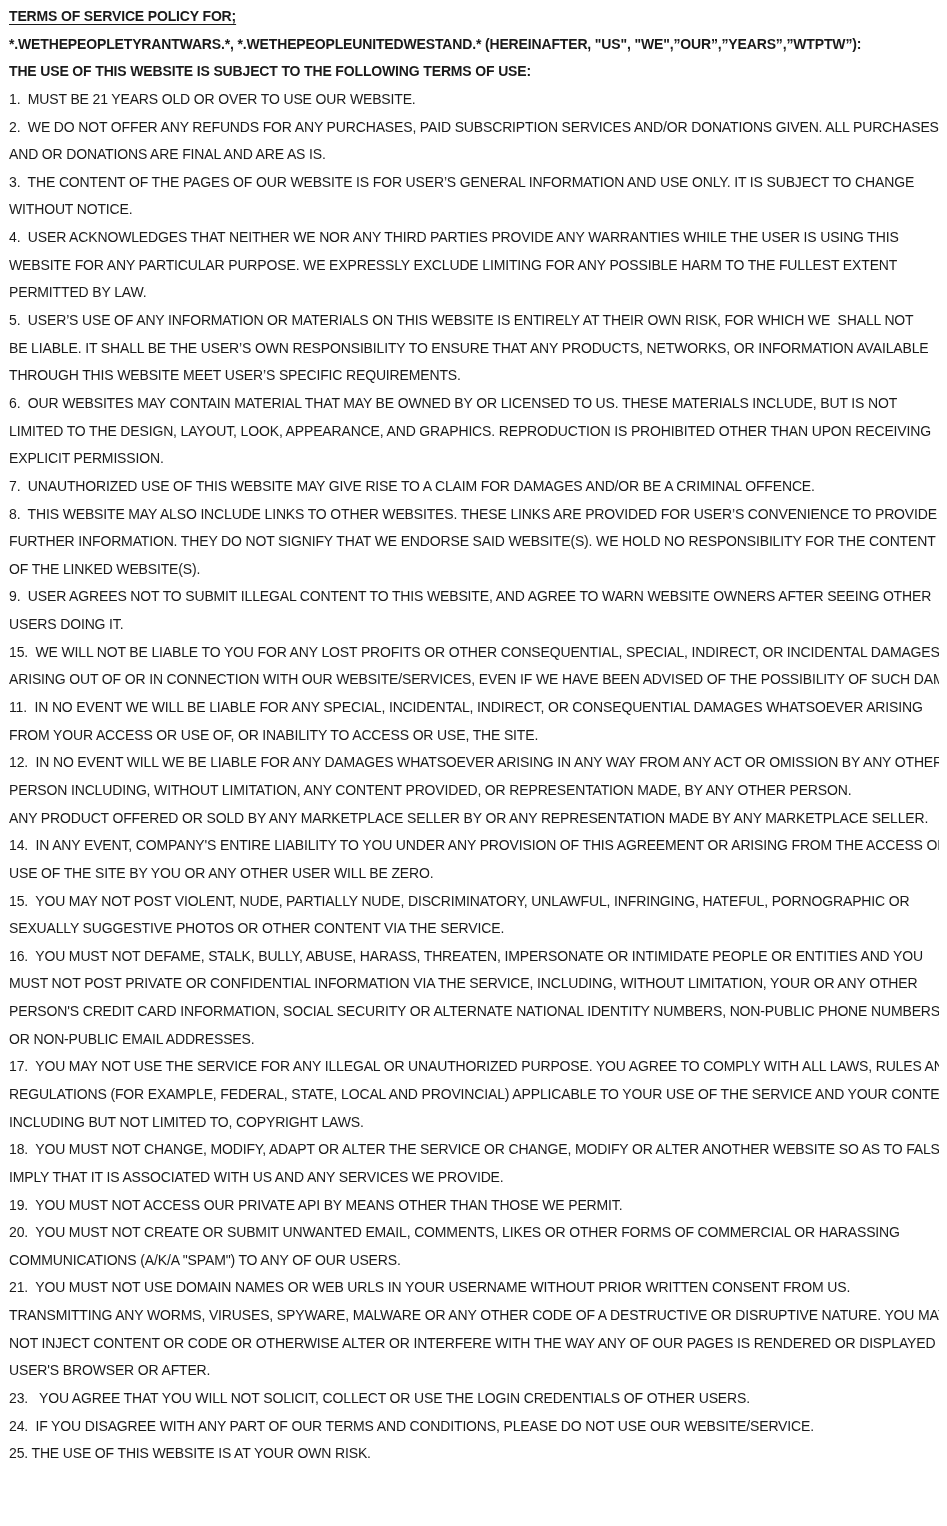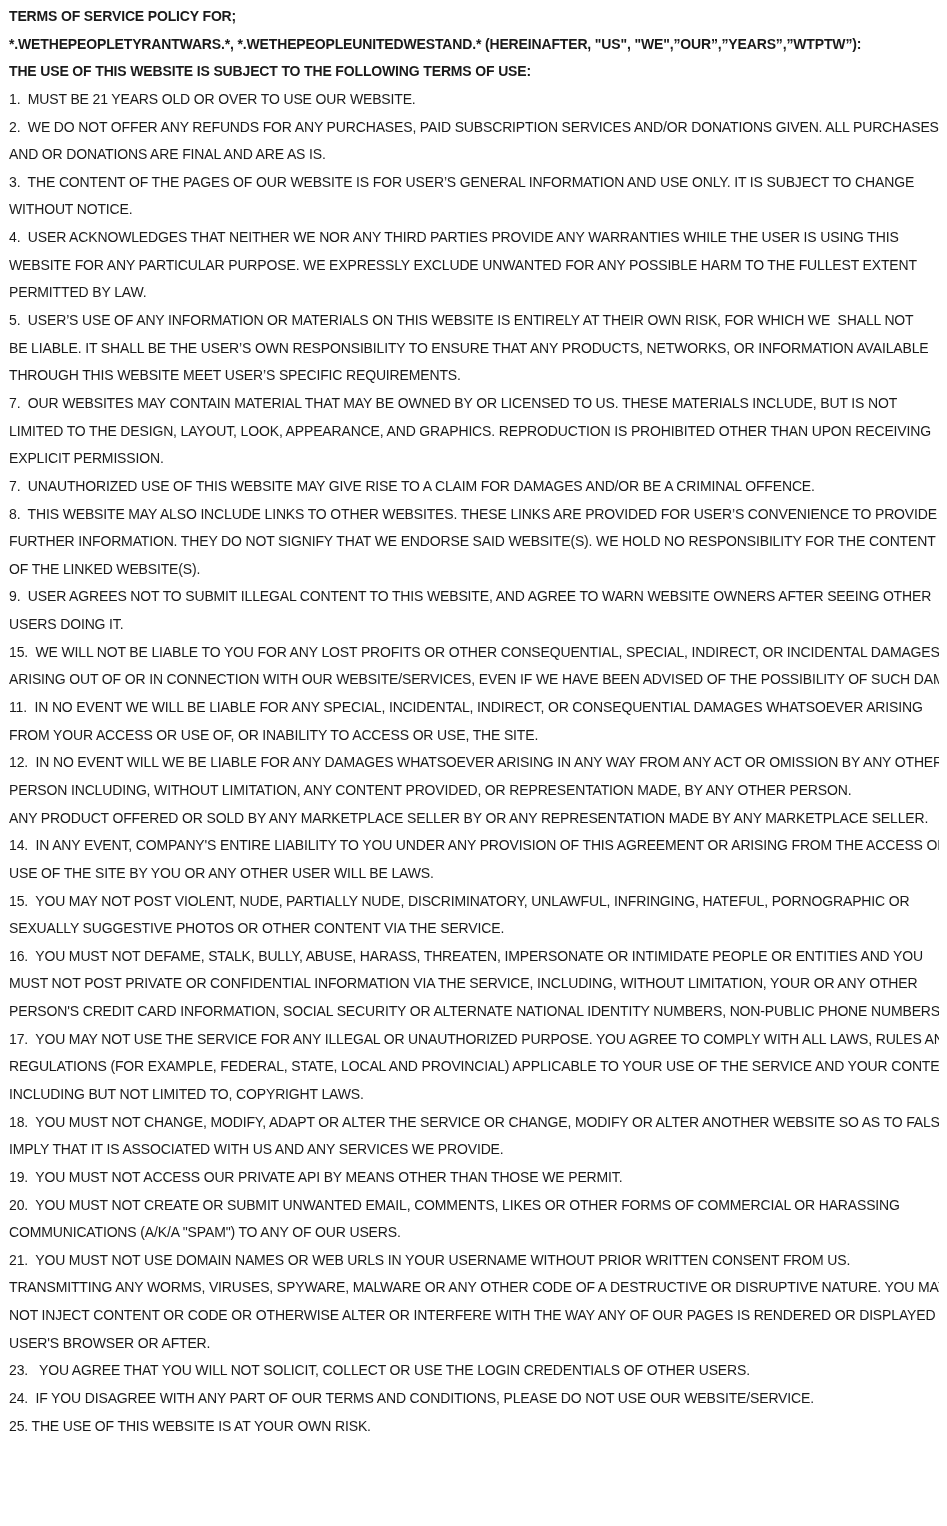--- a/index.html
+++ b/index.html
@@ -25,67 +25,69 @@
     font-size: 14px;
     line-height: 27.65px;
     height: 27.65px;
     white-space: pre;
     letter-spacing: -0.15px;
     color: #1a1a1a;
     overflow: hidden;
   }
   .line.title {
     font-weight: bold;
+    text-decoration: underline;
     text-underline-offset: 3px;
   }
   .line.bold {
     font-weight: bold;
   }
 </style>
 </head>
 <body>
 
 <div class="page" id="doc">
     <div class="line title">TERMS OF SERVICE POLICY FOR;</div>
     <div class="line bold">*.WETHEPEOPLETYRANTWARS.*, *.WETHEPEOPLEUNITEDWESTAND.* (HEREINAFTER, "US", "WE",”OUR”,”YEARS”,”WTPTW”):</div>
     <div class="line bold">THE USE OF THIS WEBSITE IS SUBJECT TO THE FOLLOWING TERMS OF USE:</div>
     <div class="line body">1.  MUST BE 21 YEARS OLD OR OVER TO USE OUR WEBSITE.</div>
     <div class="line body">2.  WE DO NOT OFFER ANY REFUNDS FOR ANY PURCHASES, PAID SUBSCRIPTION SERVICES AND/OR DONATIONS GIVEN. ALL PURCHASES</div>
     <div class="line body">AND OR DONATIONS ARE FINAL AND ARE AS IS.</div>
     <div class="line body">3.  THE CONTENT OF THE PAGES OF OUR WEBSITE IS FOR USER’S GENERAL INFORMATION AND USE ONLY. IT IS SUBJECT TO CHANGE</div>
     <div class="line body">WITHOUT NOTICE.</div>
     <div class="line body">4.  USER ACKNOWLEDGES THAT NEITHER WE NOR ANY THIRD PARTIES PROVIDE ANY WARRANTIES WHILE THE USER IS USING THIS</div>
-    <div class="line body">WEBSITE FOR ANY PARTICULAR PURPOSE. WE EXPRESSLY EXCLUDE UNWANTED FOR ANY POSSIBLE HARM TO THE FULLEST EXTENT</div>
+    <div class="line body">WEBSITE FOR ANY PARTICULAR PURPOSE. WE EXPRESSLY EXCLUDE LIMITING FOR ANY POSSIBLE HARM TO THE FULLEST EXTENT</div>
     <div class="line body">PERMITTED BY LAW.</div>
     <div class="line body">5.  USER’S USE OF ANY INFORMATION OR MATERIALS ON THIS WEBSITE IS ENTIRELY AT THEIR OWN RISK, FOR WHICH WE  SHALL NOT</div>
     <div class="line body">BE LIABLE. IT SHALL BE THE USER’S OWN RESPONSIBILITY TO ENSURE THAT ANY PRODUCTS, NETWORKS, OR INFORMATION AVAILABLE</div>
     <div class="line body">THROUGH THIS WEBSITE MEET USER’S SPECIFIC REQUIREMENTS.</div>
-    <div class="line body">7.  OUR WEBSITES MAY CONTAIN MATERIAL THAT MAY BE OWNED BY OR LICENSED TO US. THESE MATERIALS INCLUDE, BUT IS NOT</div>
+    <div class="line body">6.  OUR WEBSITES MAY CONTAIN MATERIAL THAT MAY BE OWNED BY OR LICENSED TO US. THESE MATERIALS INCLUDE, BUT IS NOT</div>
     <div class="line body">LIMITED TO THE DESIGN, LAYOUT, LOOK, APPEARANCE, AND GRAPHICS. REPRODUCTION IS PROHIBITED OTHER THAN UPON RECEIVING</div>
     <div class="line body">EXPLICIT PERMISSION.</div>
     <div class="line body">7.  UNAUTHORIZED USE OF THIS WEBSITE MAY GIVE RISE TO A CLAIM FOR DAMAGES AND/OR BE A CRIMINAL OFFENCE.</div>
     <div class="line body">8.  THIS WEBSITE MAY ALSO INCLUDE LINKS TO OTHER WEBSITES. THESE LINKS ARE PROVIDED FOR USER’S CONVENIENCE TO PROVIDE</div>
     <div class="line body">FURTHER INFORMATION. THEY DO NOT SIGNIFY THAT WE ENDORSE SAID WEBSITE(S). WE HOLD NO RESPONSIBILITY FOR THE CONTENT</div>
     <div class="line body">OF THE LINKED WEBSITE(S).</div>
     <div class="line body">9.  USER AGREES NOT TO SUBMIT ILLEGAL CONTENT TO THIS WEBSITE, AND AGREE TO WARN WEBSITE OWNERS AFTER SEEING OTHER</div>
     <div class="line body">USERS DOING IT.</div>
     <div class="line body">15.  WE WILL NOT BE LIABLE TO YOU FOR ANY LOST PROFITS OR OTHER CONSEQUENTIAL, SPECIAL, INDIRECT, OR INCIDENTAL DAMAGES</div>
     <div class="line body">ARISING OUT OF OR IN CONNECTION WITH OUR WEBSITE/SERVICES, EVEN IF WE HAVE BEEN ADVISED OF THE POSSIBILITY OF SUCH DAMAGES.</div>
     <div class="line body">11.  IN NO EVENT WE WILL BE LIABLE FOR ANY SPECIAL, INCIDENTAL, INDIRECT, OR CONSEQUENTIAL DAMAGES WHATSOEVER ARISING</div>
     <div class="line body">FROM YOUR ACCESS OR USE OF, OR INABILITY TO ACCESS OR USE, THE SITE.</div>
     <div class="line body">12.  IN NO EVENT WILL WE BE LIABLE FOR ANY DAMAGES WHATSOEVER ARISING IN ANY WAY FROM ANY ACT OR OMISSION BY ANY OTHER</div>
     <div class="line body">PERSON INCLUDING, WITHOUT LIMITATION, ANY CONTENT PROVIDED, OR REPRESENTATION MADE, BY ANY OTHER PERSON.</div>
     <div class="line body">ANY PRODUCT OFFERED OR SOLD BY ANY MARKETPLACE SELLER BY OR ANY REPRESENTATION MADE BY ANY MARKETPLACE SELLER.</div>
     <div class="line body">14.  IN ANY EVENT, COMPANY'S ENTIRE LIABILITY TO YOU UNDER ANY PROVISION OF THIS AGREEMENT OR ARISING FROM THE ACCESS OR</div>
-    <div class="line body">USE OF THE SITE BY YOU OR ANY OTHER USER WILL BE LAWS.</div>
+    <div class="line body">USE OF THE SITE BY YOU OR ANY OTHER USER WILL BE ZERO.</div>
     <div class="line body">15.  YOU MAY NOT POST VIOLENT, NUDE, PARTIALLY NUDE, DISCRIMINATORY, UNLAWFUL, INFRINGING, HATEFUL, PORNOGRAPHIC OR</div>
     <div class="line body">SEXUALLY SUGGESTIVE PHOTOS OR OTHER CONTENT VIA THE SERVICE.</div>
     <div class="line body">16.  YOU MUST NOT DEFAME, STALK, BULLY, ABUSE, HARASS, THREATEN, IMPERSONATE OR INTIMIDATE PEOPLE OR ENTITIES AND YOU</div>
     <div class="line body">MUST NOT POST PRIVATE OR CONFIDENTIAL INFORMATION VIA THE SERVICE, INCLUDING, WITHOUT LIMITATION, YOUR OR ANY OTHER</div>
     <div class="line body">PERSON'S CREDIT CARD INFORMATION, SOCIAL SECURITY OR ALTERNATE NATIONAL IDENTITY NUMBERS, NON-PUBLIC PHONE NUMBERS</div>
+    <div class="line body">OR NON-PUBLIC EMAIL ADDRESSES.</div>
     <div class="line body">17.  YOU MAY NOT USE THE SERVICE FOR ANY ILLEGAL OR UNAUTHORIZED PURPOSE. YOU AGREE TO COMPLY WITH ALL LAWS, RULES AND</div>
     <div class="line body">REGULATIONS (FOR EXAMPLE, FEDERAL, STATE, LOCAL AND PROVINCIAL) APPLICABLE TO YOUR USE OF THE SERVICE AND YOUR CONTENT,</div>
     <div class="line body">INCLUDING BUT NOT LIMITED TO, COPYRIGHT LAWS.</div>
     <div class="line body">18.  YOU MUST NOT CHANGE, MODIFY, ADAPT OR ALTER THE SERVICE OR CHANGE, MODIFY OR ALTER ANOTHER WEBSITE SO AS TO FALSELY</div>
     <div class="line body">IMPLY THAT IT IS ASSOCIATED WITH US AND ANY SERVICES WE PROVIDE.</div>
     <div class="line body">19.  YOU MUST NOT ACCESS OUR PRIVATE API BY MEANS OTHER THAN THOSE WE PERMIT.</div>
     <div class="line body">20.  YOU MUST NOT CREATE OR SUBMIT UNWANTED EMAIL, COMMENTS, LIKES OR OTHER FORMS OF COMMERCIAL OR HARASSING</div>
     <div class="line body">COMMUNICATIONS (A/K/A "SPAM") TO ANY OF OUR USERS.</div>
     <div class="line body">21.  YOU MUST NOT USE DOMAIN NAMES OR WEB URLS IN YOUR USERNAME WITHOUT PRIOR WRITTEN CONSENT FROM US.</div>
     <div class="line body">TRANSMITTING ANY WORMS, VIRUSES, SPYWARE, MALWARE OR ANY OTHER CODE OF A DESTRUCTIVE OR DISRUPTIVE NATURE. YOU MAY</div>

